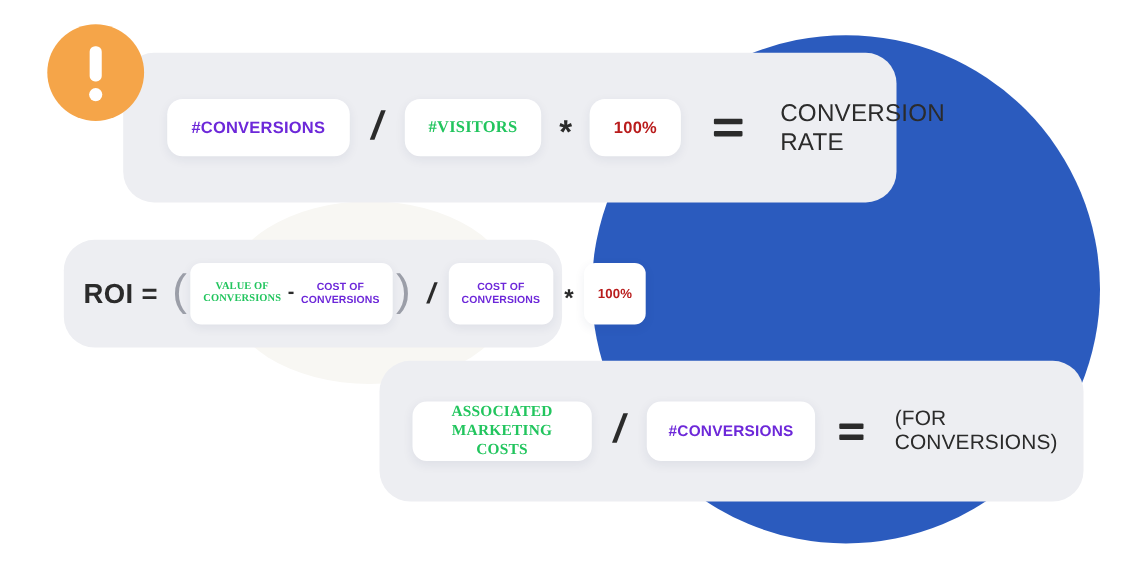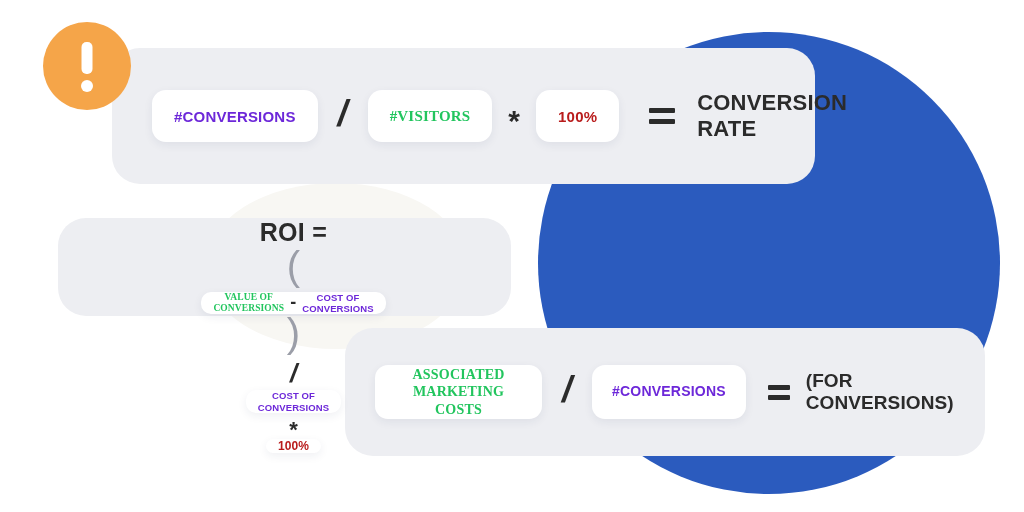--- a/index.html
+++ b/index.html
@@ -87,21 +87,20 @@
     box-sizing: border-box;
   }
   .row-2 {
     left: 58px;
     top: 218px;
     width: 453px;
     height: 98px;
     padding-left: 18px;
     box-sizing: border-box;
     z-index: 5;
-    flex-direction: column;
   }
   .row-3 {
     left: 345px;
     top: 328px;
     width: 640px;
     height: 128px;
     padding-left: 30px;
     box-sizing: border-box;
   }
 
@@ -203,22 +202,23 @@
   }
   .op-equals span:nth-child(1) { top: 1px; }
   .op-equals span:nth-child(2) { top: 12px; }
   .op-equals.small { width: 22px; height: 16px; }
   .op-equals.small span { width: 22px; height: 4.5px; }
   .op-equals.small span:nth-child(2) { top: 11px; }
 
   
   .result {
     color: #2B2B2B;
-    font-weight: bold;
+    font-weight: normal;
     line-height: 1.18;
+    margin-left: 12px;
   }
   .result-1 {
     font-size: 22px;
     letter-spacing: 0.2px;
   }
   .result-3-main {
     font-size: 24px;
     letter-spacing: 0.2px;
   }
   .result-3-sub {

